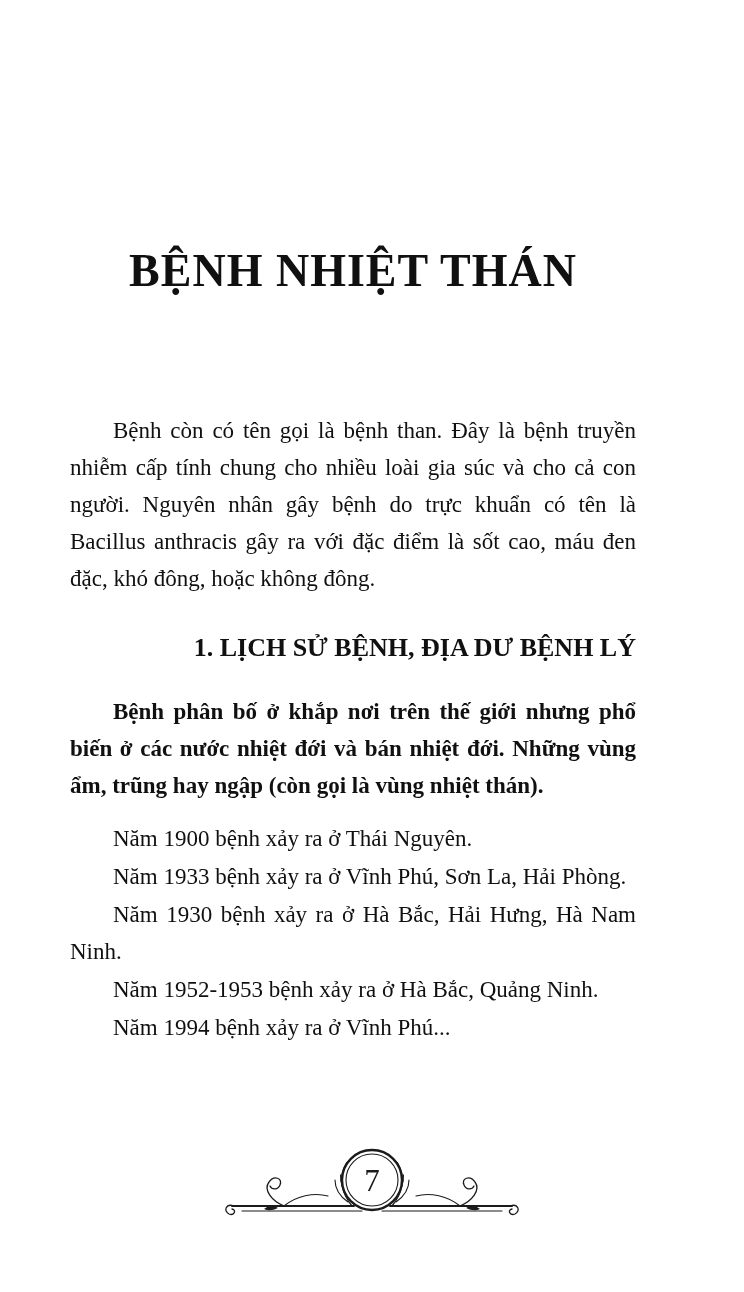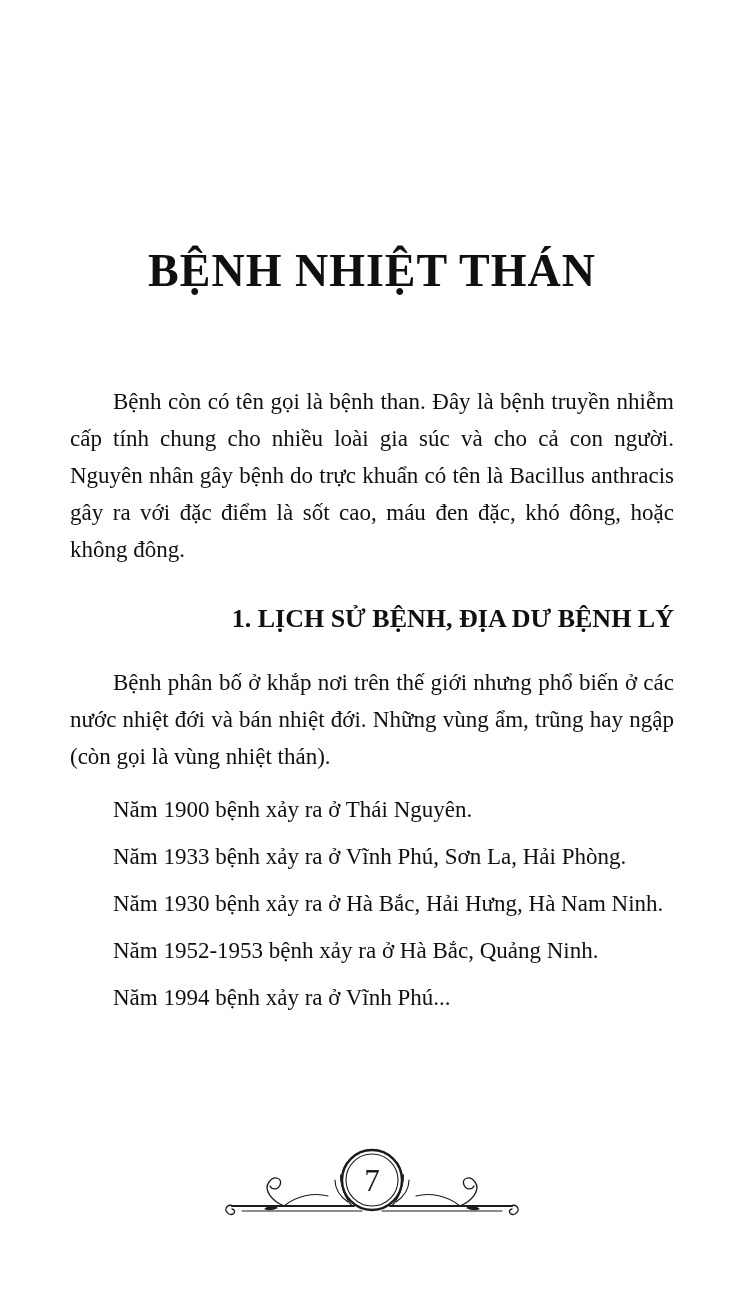--- a/index.html
+++ b/index.html
@@ -8,49 +8,49 @@
     width: 744px;
     height: 1292px;
     font-family: "Liberation Serif", serif;
     color: #121212;
     position: relative;
     overflow: hidden;
   }
   .page {
     width: 744px;
     height: 1292px;
-    padding: 245px 70px 0 70px;
+    padding: 245px 108px 0 70px;
     position: relative;
   }
   .title {
     font-size: 46px;
     line-height: 52px;
     font-weight: bold;
     text-align: center;
     letter-spacing: 1px;
     color: #101010;
   }
   .body-text {
     font-size: 23px;
     line-height: 37px;
     text-align: justify;
     color: #101010;
   }
   .indent { text-indent: 43px; }
-  .intro { margin-top: 86px; }
+  .intro { margin-top: 115px; }
   .section-heading {
     margin-top: 32px;
     font-size: 26px;
     line-height: 37px;
     font-weight: bold;
     text-align: right;
     color: #101010;
   }
-  .lead { margin-top: 27px; }
-  .entry { margin-top: 10px; }
+  .lead { margin-top: 27px; font-weight: bold; }
+  .entry { margin-top: 1px; }
   .entry.first { margin-top: 16px; }
   .footer {
     position: absolute;
     left: 50%;
     transform: translateX(-50%);
     bottom: 50px;
     width: 300px;
     height: 112px;
   }
   .footer svg { display: block; }

